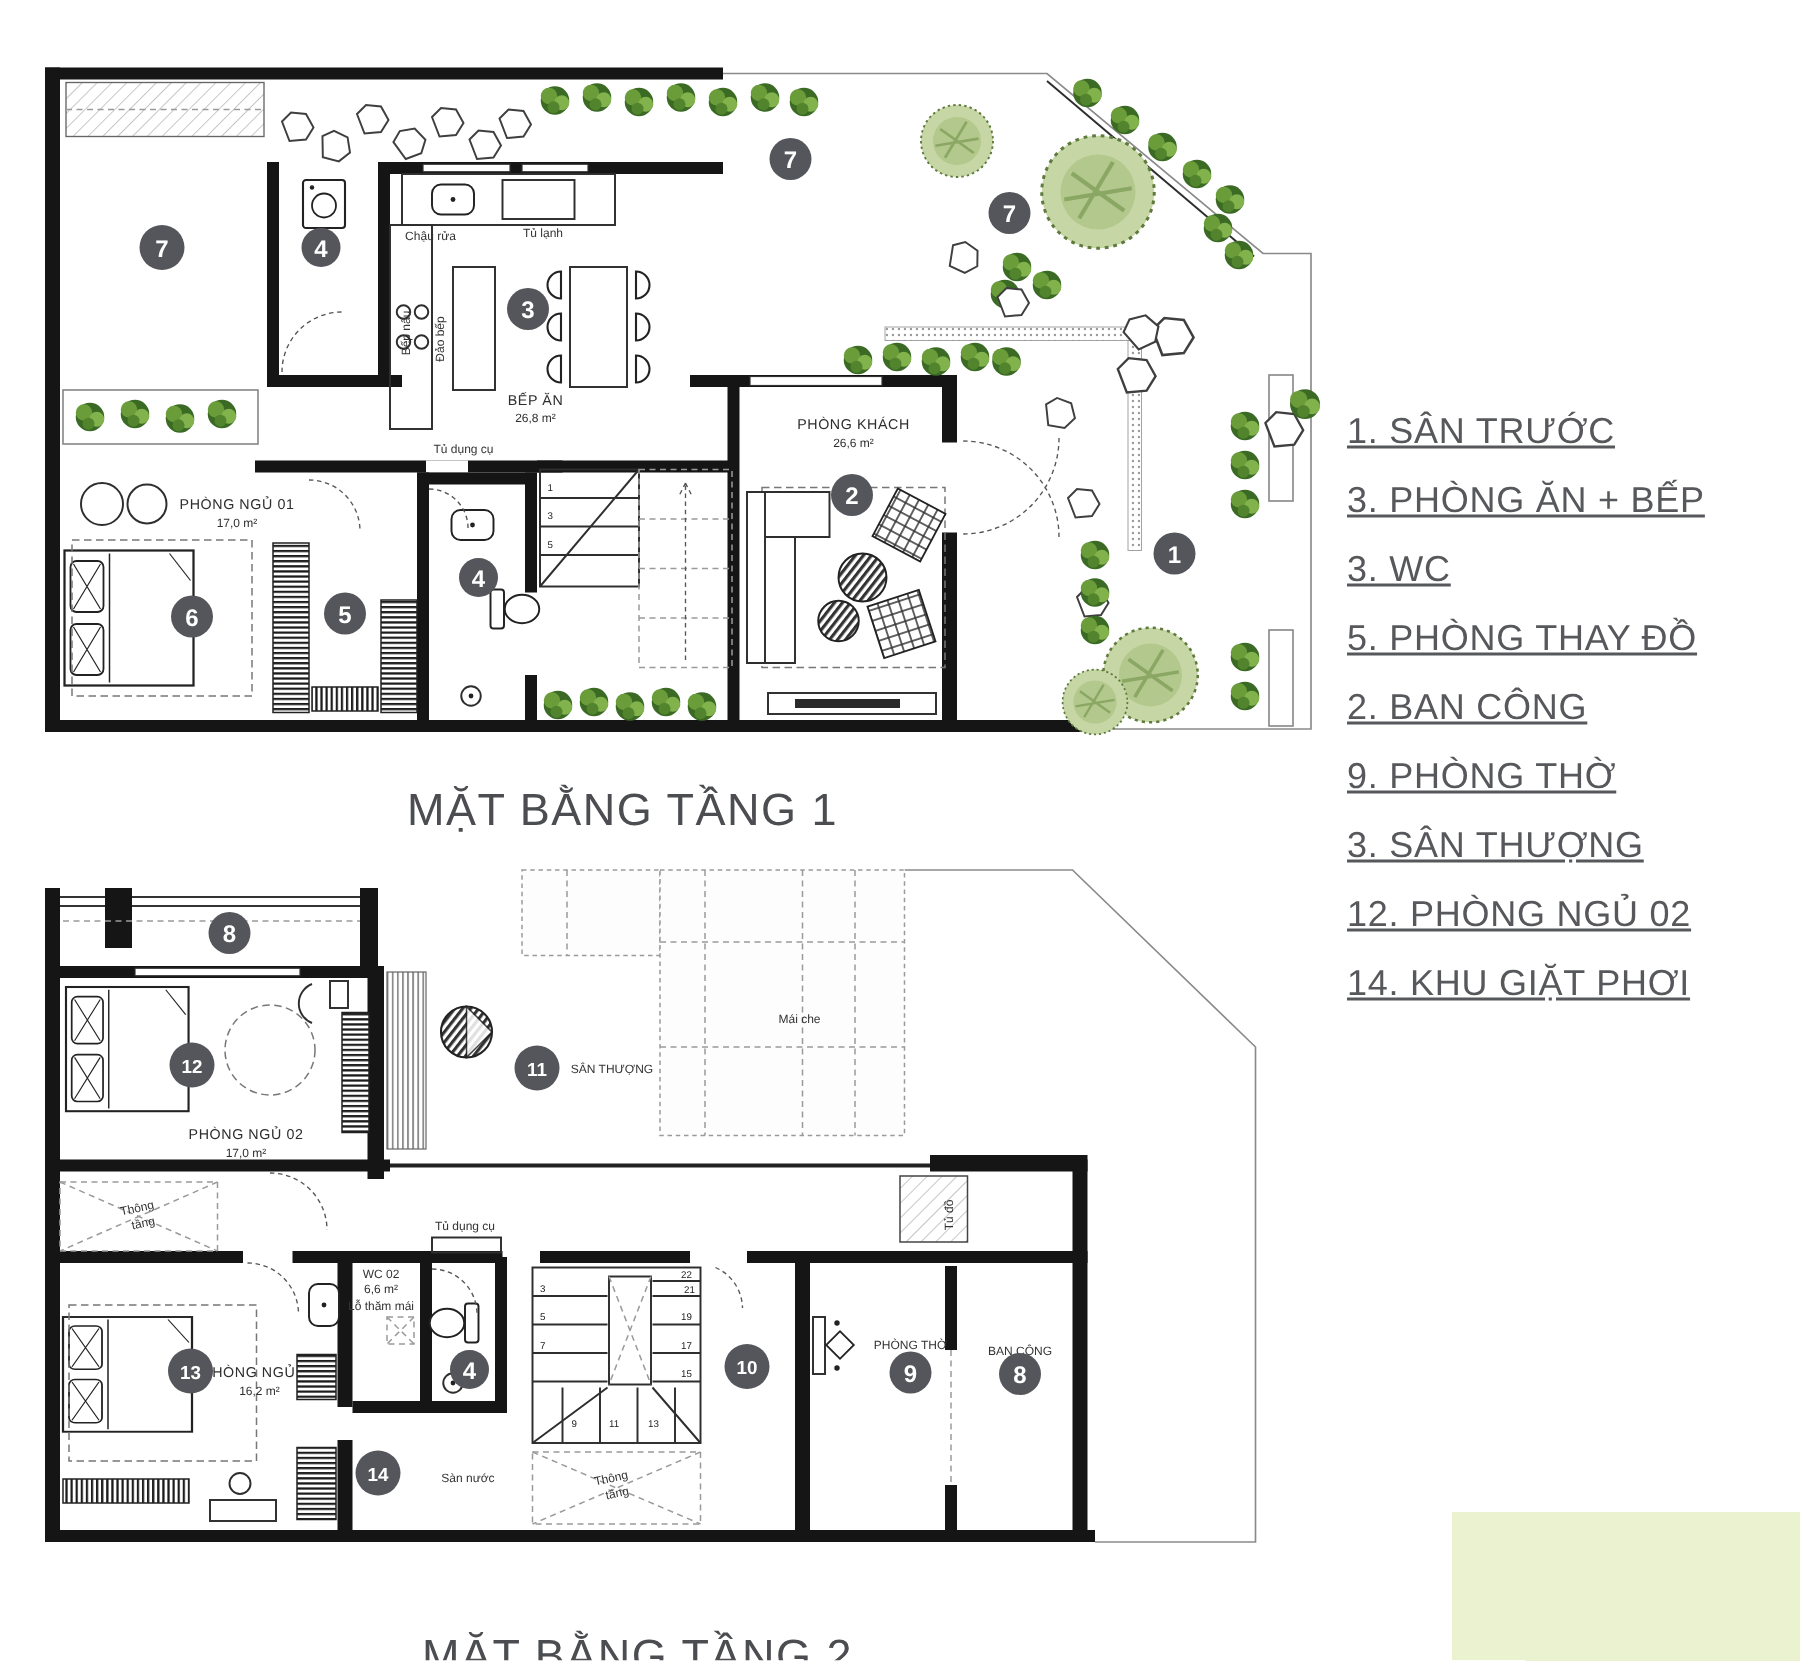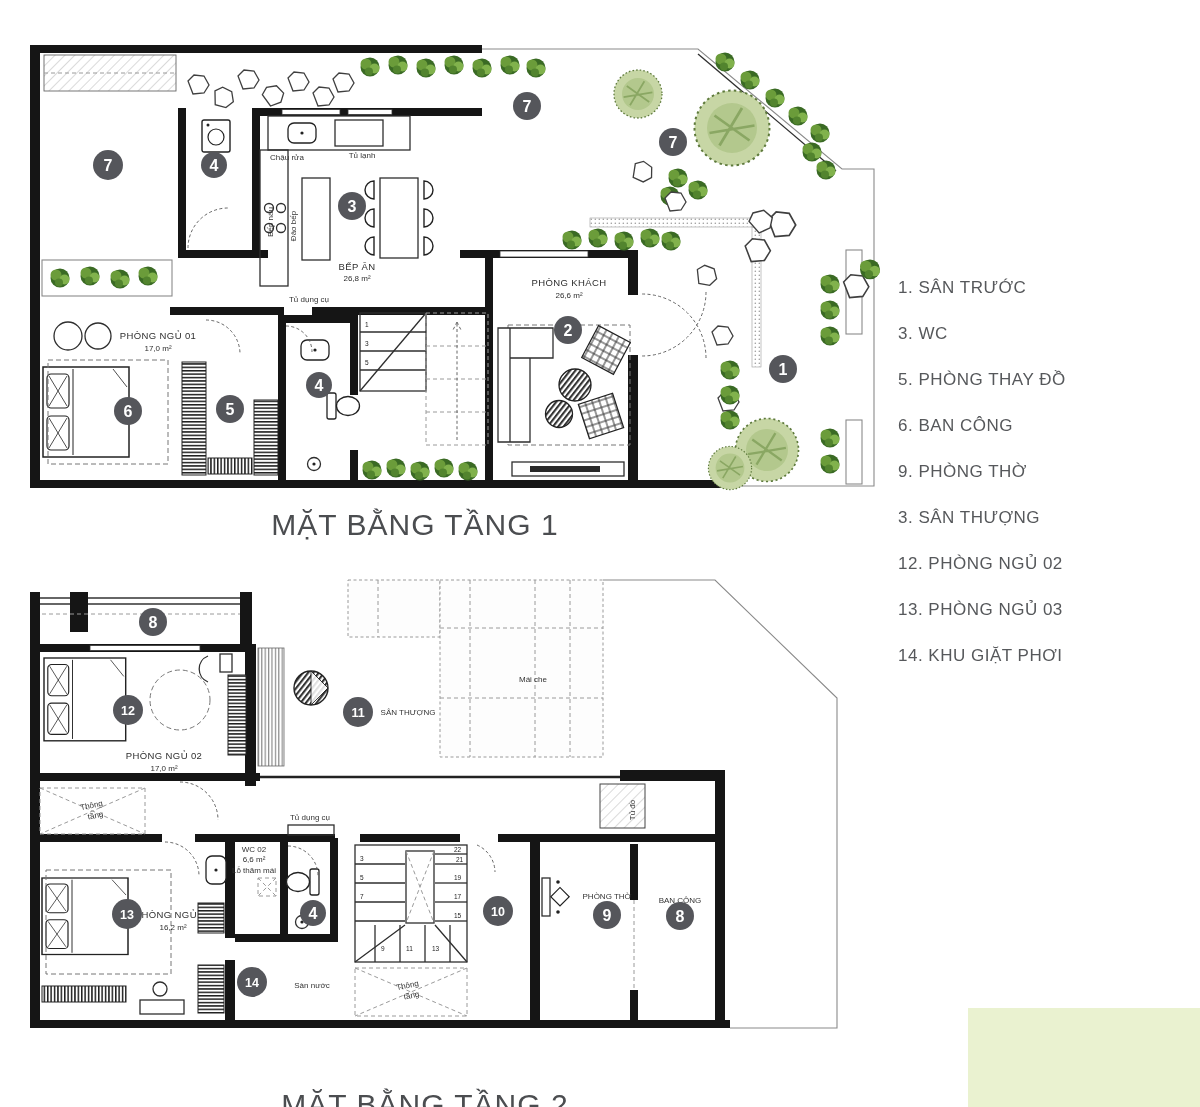--- a/index.html
+++ b/index.html
@@ -2,21 +2,21 @@
 <html><head>
 <meta charset="utf-8">
 <style>
   html,body{margin:0;padding:0;background:#fff;}
   #canvas{position:relative;width:1200px;height:1107px;background:#fff;overflow:hidden;
           font-family:"Liberation Sans","DejaVu Sans",sans-serif;}
   .plan{position:absolute;}
   .plan-title{position:absolute;text-align:center;font-size:30px;letter-spacing:1px;
               color:#4b4d50;font-weight:400;}
   #legend{position:absolute;left:898px;top:265px;margin:0;padding:0;list-style:none;}
-  #legend li{height:46px;line-height:46px;font-size:17px;color:#56585b;letter-spacing:.5px;white-space:nowrap;}
+  #legend li{height:46px;line-height:46px;font-size:24px;color:#56585b;letter-spacing:.5px;white-space:nowrap;text-decoration:underline;}
   #green-block{position:absolute;left:968px;top:1008px;width:232px;height:99px;background:#eaf2d0;}
   
   .w{fill:#151515;}
   .ln{stroke:#2e2e2e;stroke-width:1.3;fill:#fff;}
   .lnn{stroke:#2e2e2e;stroke-width:1.3;fill:none;}
   .thin{stroke:#8a8a8a;stroke-width:1.1;fill:none;}
   .dr{stroke:#555;stroke-width:.9;fill:none;stroke-dasharray:3 2.4;}
   .dash{stroke:#9a9a9a;stroke-width:1;fill:none;stroke-dasharray:4 3;}
   .rug{stroke:#777;stroke-width:1;fill:none;stroke-dasharray:5 3;}
   .rl{font-size:9.5px;fill:#2e2e2e;text-anchor:middle;letter-spacing:.4px;}
@@ -338,21 +338,21 @@
   <g>
         <circle class="mk" cx="200" cy="379" r="14"></circle>
         <text class="mk-t" x="200" y="385">5</text>
       </g>
   <g>
         <circle class="mk" cx="289" cy="355" r="13"></circle>
         <text class="mk-t" x="289" y="361">4</text>
       </g>
 </svg>
 
-<div class="plan-title" style="left:115px;top:508px;width:600px">MẶT BẰNG TẦNG 1</div>
+<div class="plan-title" style="left:115px;top:524px;width:600px">MẶT BẰNG TẦNG 1</div>
 
 <svg class="plan" style="left:30px;top:570px" width="810" height="470" viewBox="0 0 810 470">
 
   <g>
     <path class="thin" d="M573,10 L685,10 L807,128 V458 H700"></path>
   </g>
 
   <g>
     <rect x="318" y="10" width="92" height="57" fill="#fdfdfd" stroke="#9a9a9a" stroke-width="1" stroke-dasharray="3 2.5"></rect>
     <rect x="410" y="10" width="163" height="177" fill="#fdfdfd" stroke="#9a9a9a" stroke-width="1" stroke-dasharray="3 2.5"></rect>
@@ -540,25 +540,25 @@
   <g>
         <circle class="mk" cx="650" cy="346" r="14"></circle>
         <text class="mk-t" x="650" y="352">8</text>
       </g>
 </svg>
 
 <div class="plan-title" style="left:125px;top:1088px;width:600px">MẶT BẰNG TẦNG 2</div>
 
 <ul id="legend">
   <li>1. SÂN TRƯỚC</li>
+  <li>3. PHÒNG ĂN + BẾP</li>
   <li>3. WC</li>
   <li>5. PHÒNG THAY ĐỒ</li>
-  <li>6. BAN CÔNG</li>
+  <li>2. BAN CÔNG</li>
   <li>9. PHÒNG THỜ</li>
   <li>3. SÂN THƯỢNG</li>
   <li>12. PHÒNG NGỦ 02</li>
-  <li>13. PHÒNG NGỦ 03</li>
   <li>14. KHU GIẶT PHƠI</li>
 </ul>
 
 <div id="green-block"></div>
 
 </div>
 
 </body></html>

